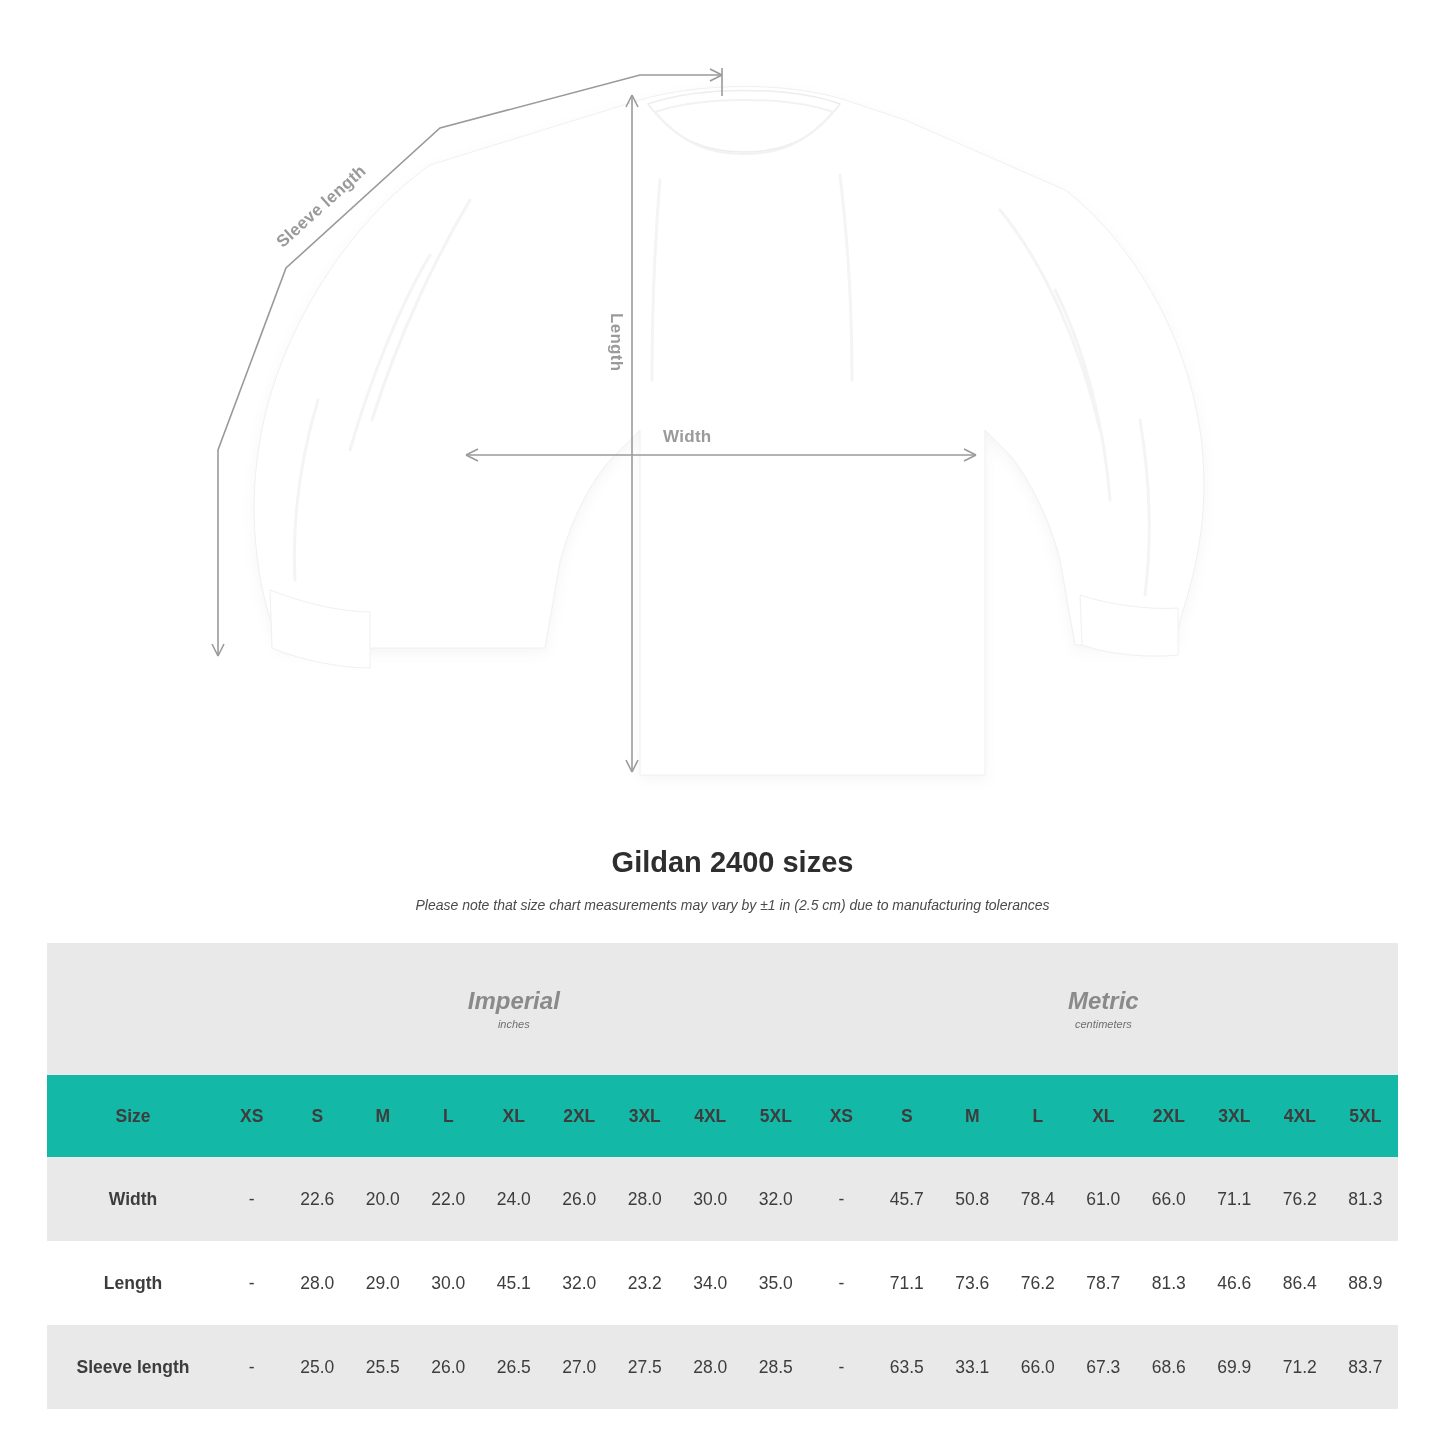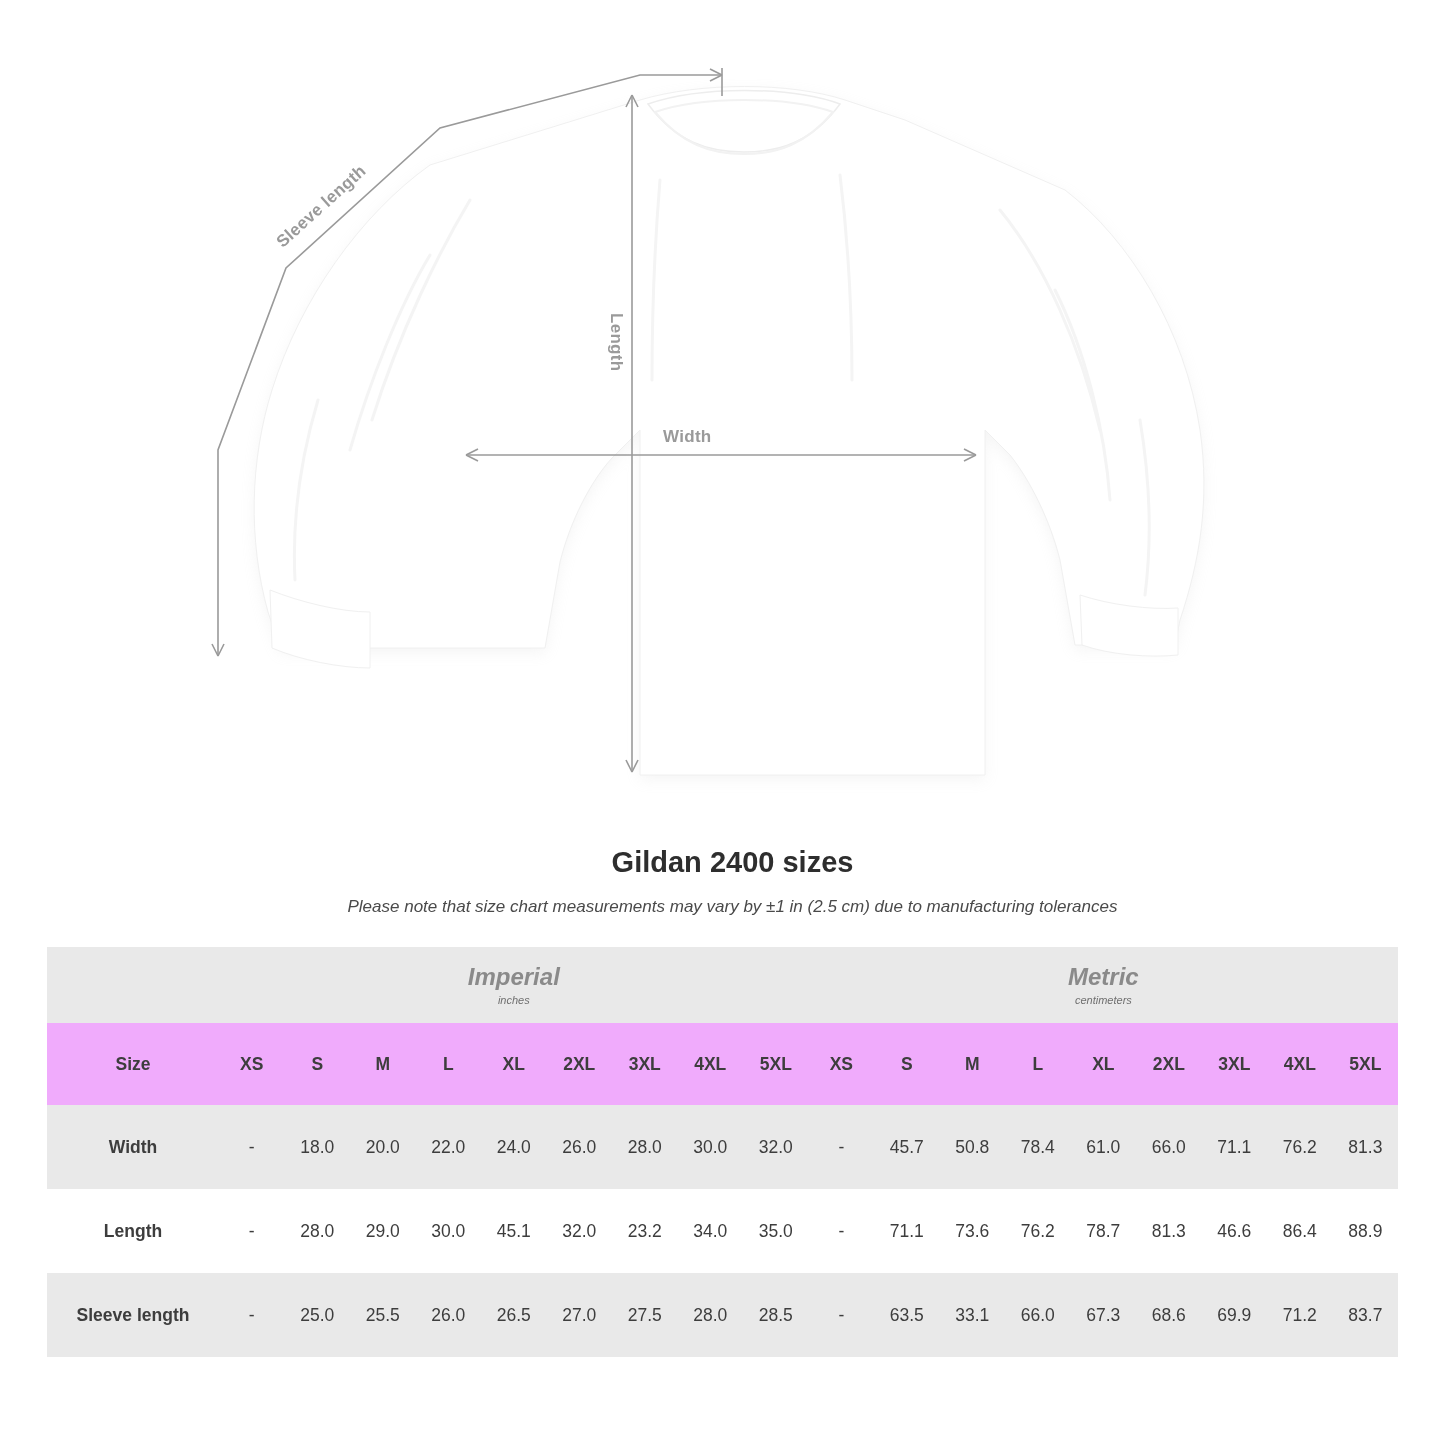--- a/index.html
+++ b/index.html
@@ -63,21 +63,21 @@
     margin-top: 16px;
     padding-left: 20px;
   }
   .chart-title {
     font-size: 29px;
     font-weight: bold;
     color: #2e2e2e;
     margin: 0 0 18px 0;
   }
   .chart-note {
-    font-size: 17px;
+    font-size: 14px;
     font-style: italic;
     color: #4a4a4a;
     margin: 0;
   }
 
   
   .table-wrap {
     margin: 30px 47px 0 47px;
   }
   table.size-table {
@@ -88,40 +88,40 @@
   table.size-table td,
   table.size-table th {
     text-align: center;
     vertical-align: middle;
     font-size: 17.5px;
     color: #3d3d3d;
     border: none;
     padding: 0;
   }
   .unit-head td {
-    height: 76px;
+    height: 132px;
     background: #e9e9e9;
   }
   .unit-name {
     font-size: 24px;
     font-style: italic;
     font-weight: bold;
     color: #8a8a8a;
     line-height: 1.25;
   }
   .unit-sub {
     font-size: 11px;
     font-style: italic;
     color: #6f6f6f;
     line-height: 1.5;
   }
 
   .row-head td {
     height: 82px;
-    background: #f0abfc;
+    background: #14b8a6;
     font-weight: bold;
     font-size: 18px;
   }
   .row-head td.rowlabel {
     font-weight: bold;
   }
   tr.alt td {
     background: #e9e9e9;
   }
   tr.plain td {
@@ -265,21 +265,21 @@
           <td>XL</td>
           <td>2XL</td>
           <td>3XL</td>
           <td>4XL</td>
           <td>5XL</td>
         </tr>
 
         <tr class="data-row alt">
           <td class="rowlabel">Width</td>
           <td>-</td>
-          <td>18.0</td>
+          <td>22.6</td>
           <td>20.0</td>
           <td>22.0</td>
           <td>24.0</td>
           <td>26.0</td>
           <td>28.0</td>
           <td>30.0</td>
           <td>32.0</td>
           <td>-</td>
           <td>45.7</td>
           <td>50.8</td>

